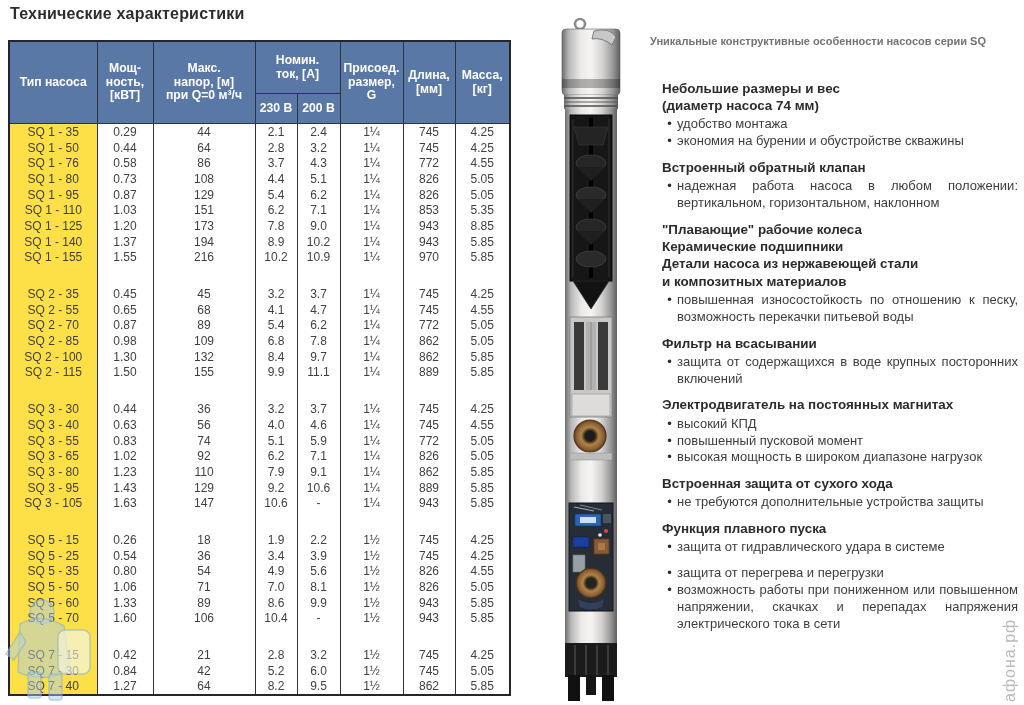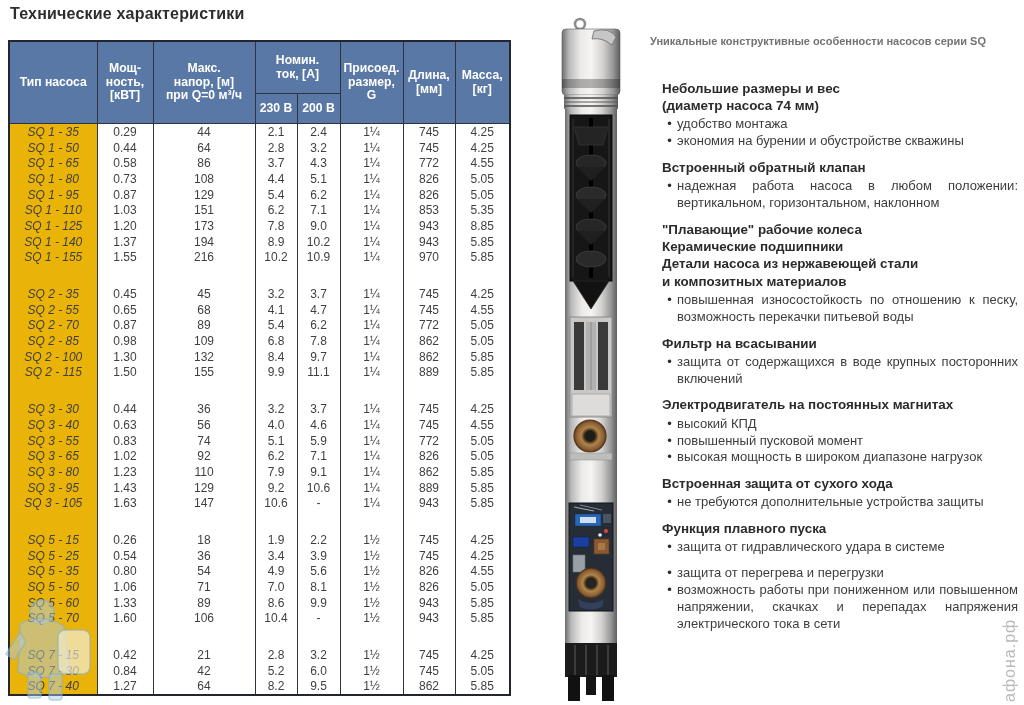--- a/index.html
+++ b/index.html
@@ -15,21 +15,21 @@
   table.spec th, table.spec td{border:1px solid #2e3340;}
   table.spec{border:2px solid #23262e;}
   table.spec th{background:#5a78a6;color:#fff;font-weight:bold;font-size:12.2px;line-height:1.13;
       padding:2px 1px;vertical-align:middle;text-align:center;white-space:pre-line;}
   th.sub{font-size:11.6px;height:25px;padding:1px 0;}
   th.nom{border-bottom:2px solid #ffffff;}
   th.v230{border-right:2px solid #ffffff;margin-left:8px;}
   tr.hdr-main th{height:47px;}
   table.spec td{border-top:none;border-bottom:none;text-align:center;padding:0;height:15.7px;
       font-size:12px;color:#3f3f3f;}
-  td.c0{background:#eab308;color:#394050;font-style:italic;}
+  td.c0{background:#fde047;color:#394050;}
   tr.gap td{height:21px;}
 
   
   .pump{position:absolute;left:550px;top:15px;width:82px;height:690px;}
 
   
   .features{position:absolute;left:650px;top:34px;width:368px;color:#3c3c3c;}
   .features-title{color:#737373;font-size:11px;font-weight:bold;line-height:1.28;margin-bottom:32px;}
   .fsec{margin-bottom:9px;margin-left:12px;}
   .fhead{font-weight:bold;font-size:13.4px;color:#2b2b2b;line-height:1.28;white-space:pre-line;margin-bottom:2px;}
@@ -100,21 +100,21 @@
             <td class="c0">SQ 1 - 50</td>
             <td>0.44</td>
             <td>64</td>
             <td>2.8</td>
             <td>3.2</td>
             <td>1¼</td>
             <td>745</td>
             <td>4.25</td>
           </tr>
           <tr>
-            <td class="c0">SQ 1 - 65</td>
+            <td class="c0">SQ 1 - 76</td>
             <td>0.58</td>
             <td>86</td>
             <td>3.7</td>
             <td>4.3</td>
             <td>1¼</td>
             <td>772</td>
             <td>4.55</td>
           </tr>
           <tr>
             <td class="c0">SQ 1 - 80</td>

